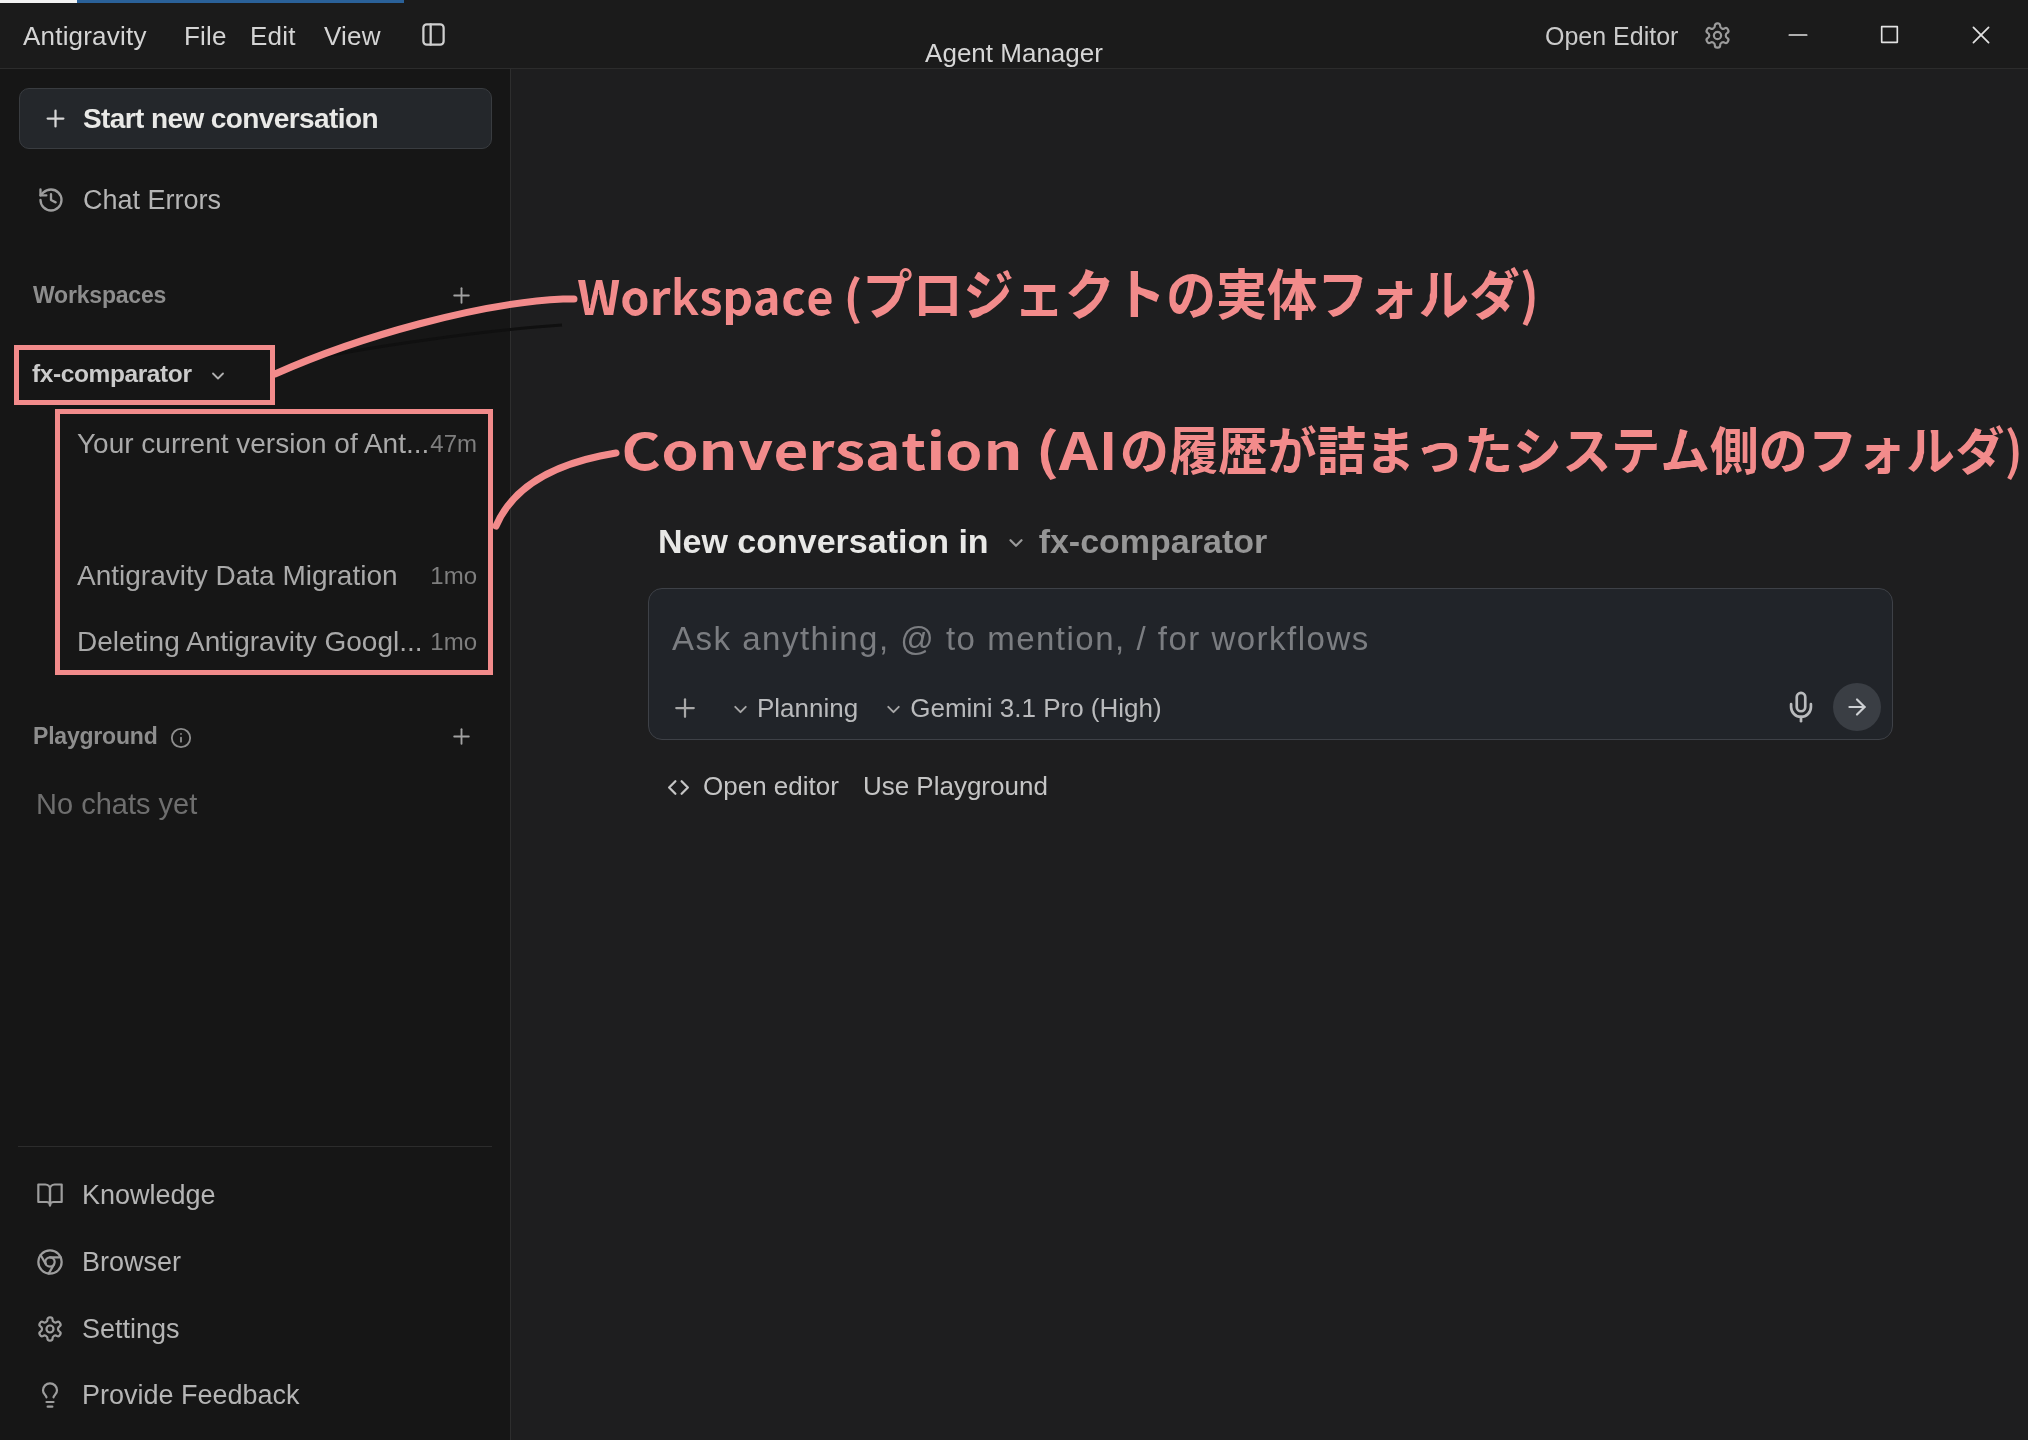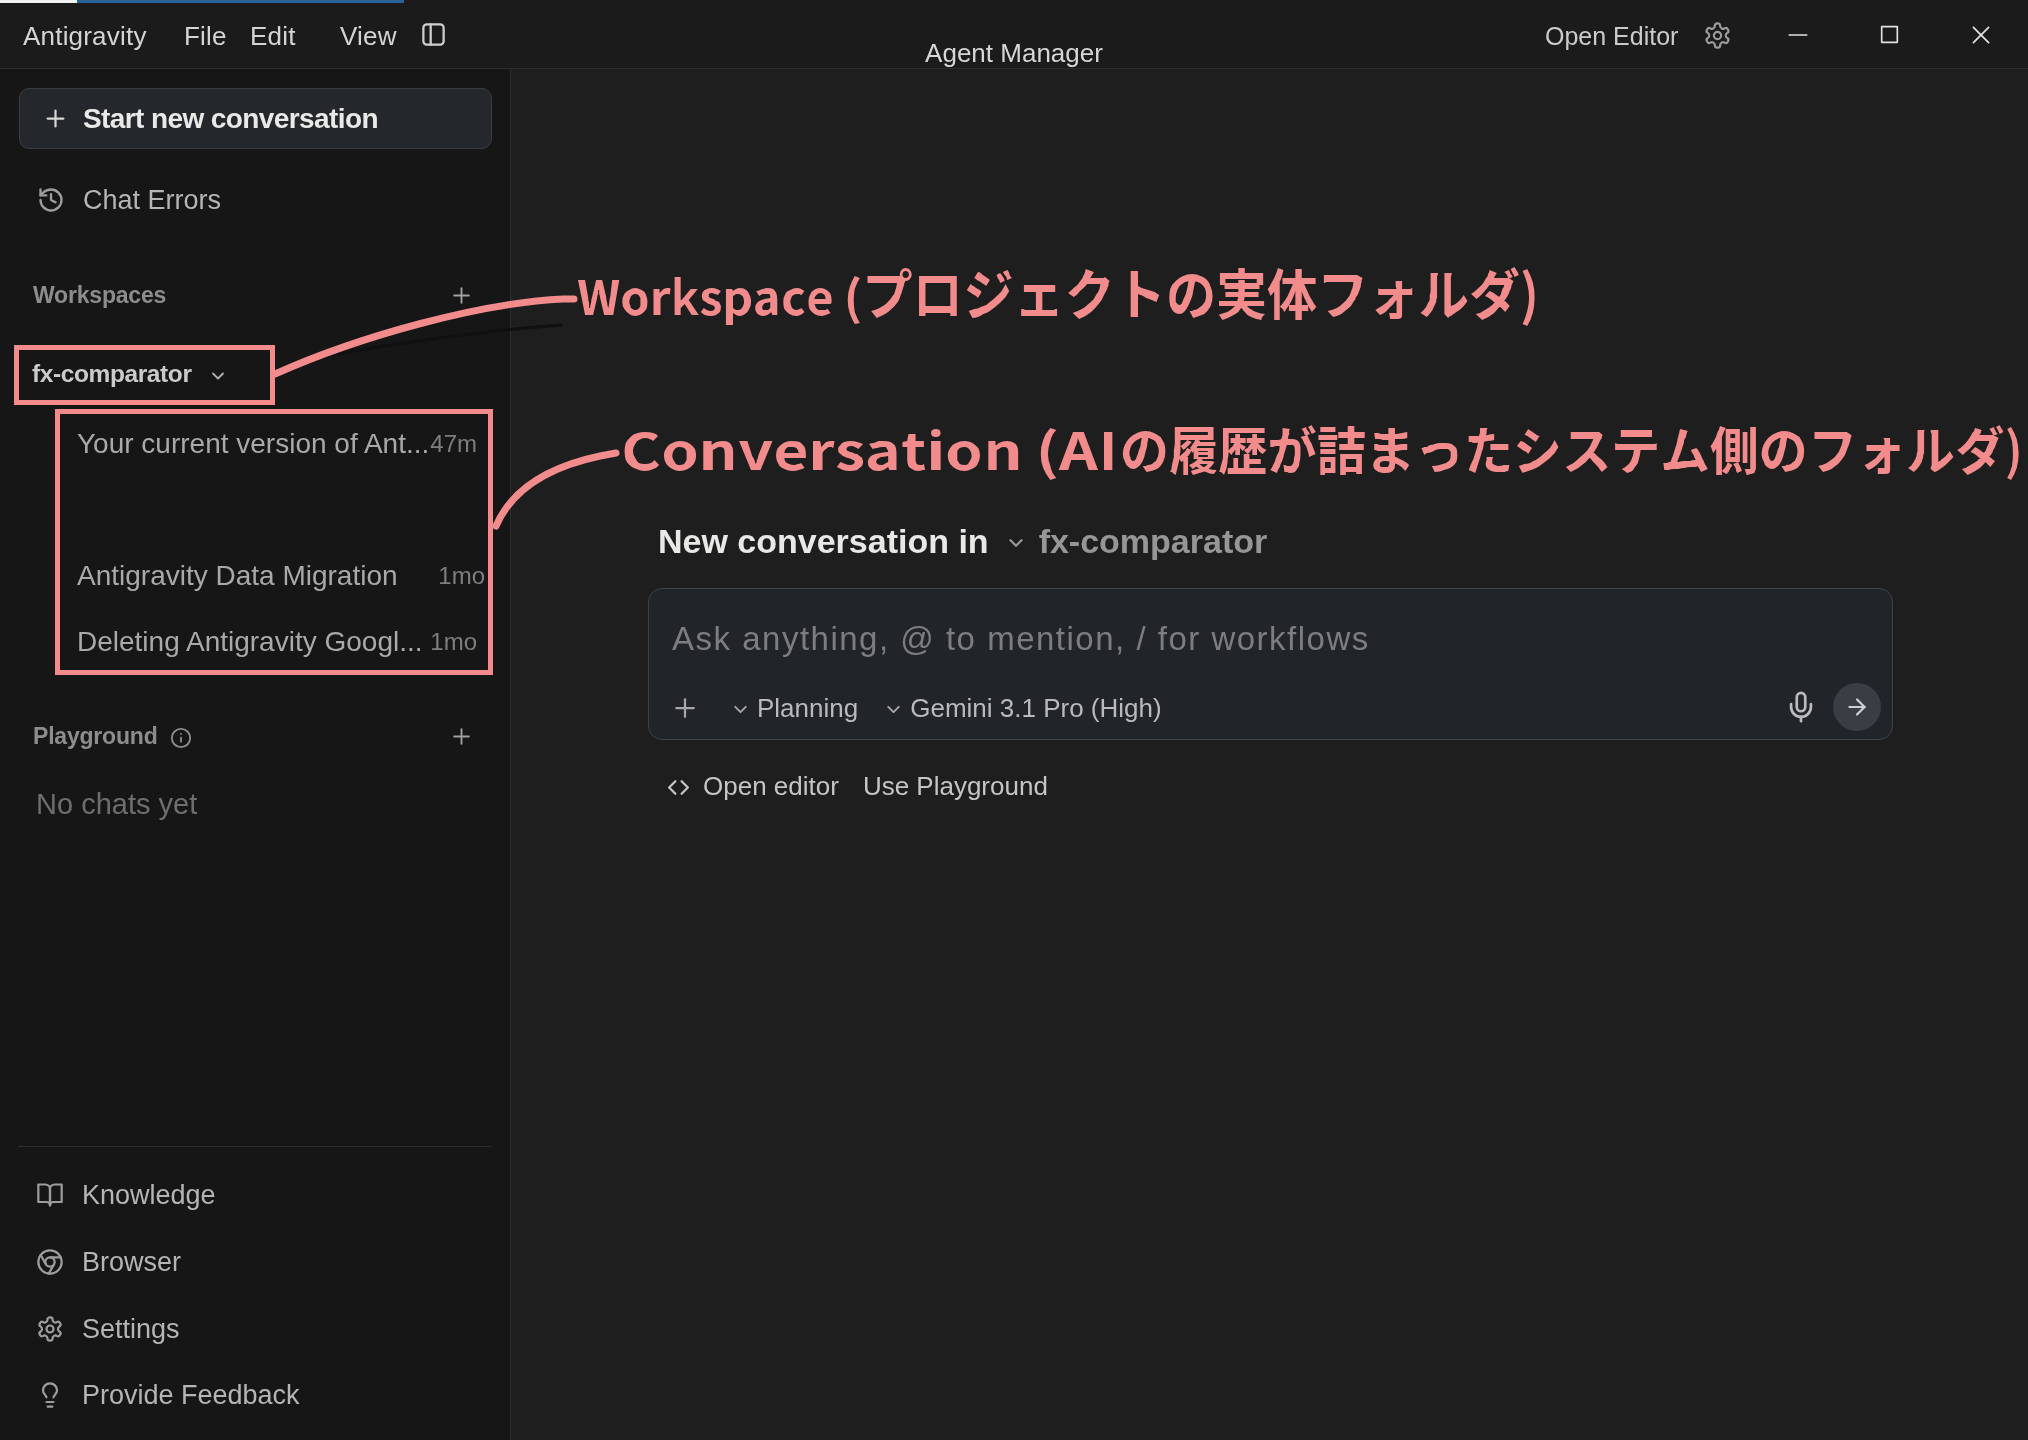--- a/index.html
+++ b/index.html
@@ -62,21 +62,21 @@
 </style>
 </head>
 <body>
 
 <div id="app">
 
   <div id="titlebar">
       <div class="menu-item" style="left:23px;">Antigravity</div>
 <div class="menu-item" style="left:184px;">File</div>
 <div class="menu-item" style="left:250px;">Edit</div>
-<div class="menu-item" style="left:324px;margin-left:16px;">View</div>
+<div class="menu-item" style="left:324px;">View</div>
 <div class="abs" style="left:420px;top:21px;">
         <svg width="27" height="27" viewBox="0 0 24 24" fill="none" stroke="#cfcfcf" stroke-width="2" stroke-linecap="round" stroke-linejoin="round">
           <rect x="3" y="3" width="18" height="18" rx="3"></rect>
           <path d="M9.5 3v18"></path>
         </svg>
       </div>
 <div id="win-title">
         <span>Agent Manager</span>
       </div>
 <div class="tb-right" style="left:1545px;font-size:25px;">
@@ -140,21 +140,21 @@
         <span style="margin-left:16px;margin-top:4px;">
           <svg width="20" height="20" viewBox="0 0 24 24" fill="none" stroke="#b0b0b0" stroke-width="2.2" stroke-linecap="round" stroke-linejoin="round">
             <path d="m6 9 6 6 6-6"></path>
           </svg>
         </span>
       </div>
 <div class="conv-row" style="top:342px;">
         <span class="conv-title">Your current version of Ant...</span>
         <span class="conv-time">47m</span>
       </div>
-<div class="conv-row" style="top:474px;padding-left:8px;">
+<div class="conv-row" style="top:474px;">
         <span class="conv-title">Antigravity Data Migration</span>
         <span class="conv-time">1mo</span>
       </div>
 <div class="conv-row" style="top:540px;">
         <span class="conv-title">Deleting Antigravity Googl...</span>
         <span class="conv-time">1mo</span>
       </div>
 <div class="side-row" style="left:33px;top:649px;height:36px;">
         <span class="sec-head">Playground</span>
         <span style="margin-left:12px;margin-top:3px;">

